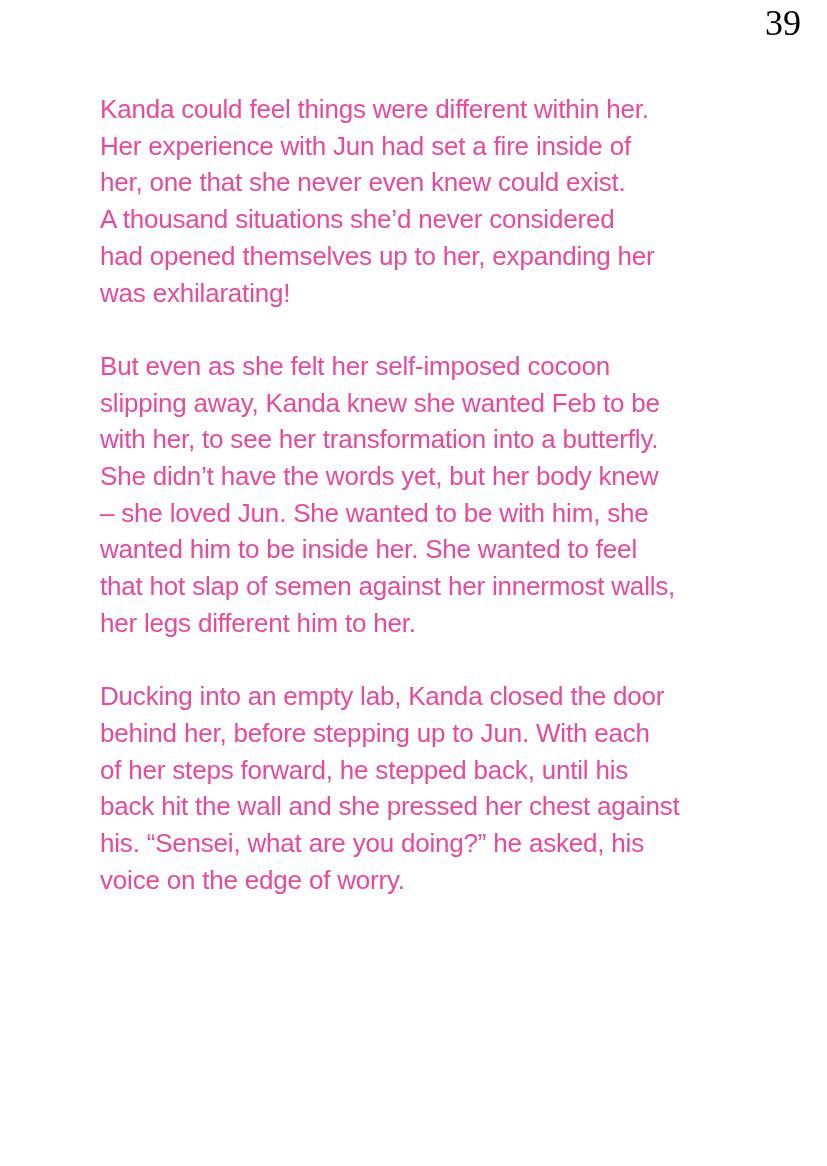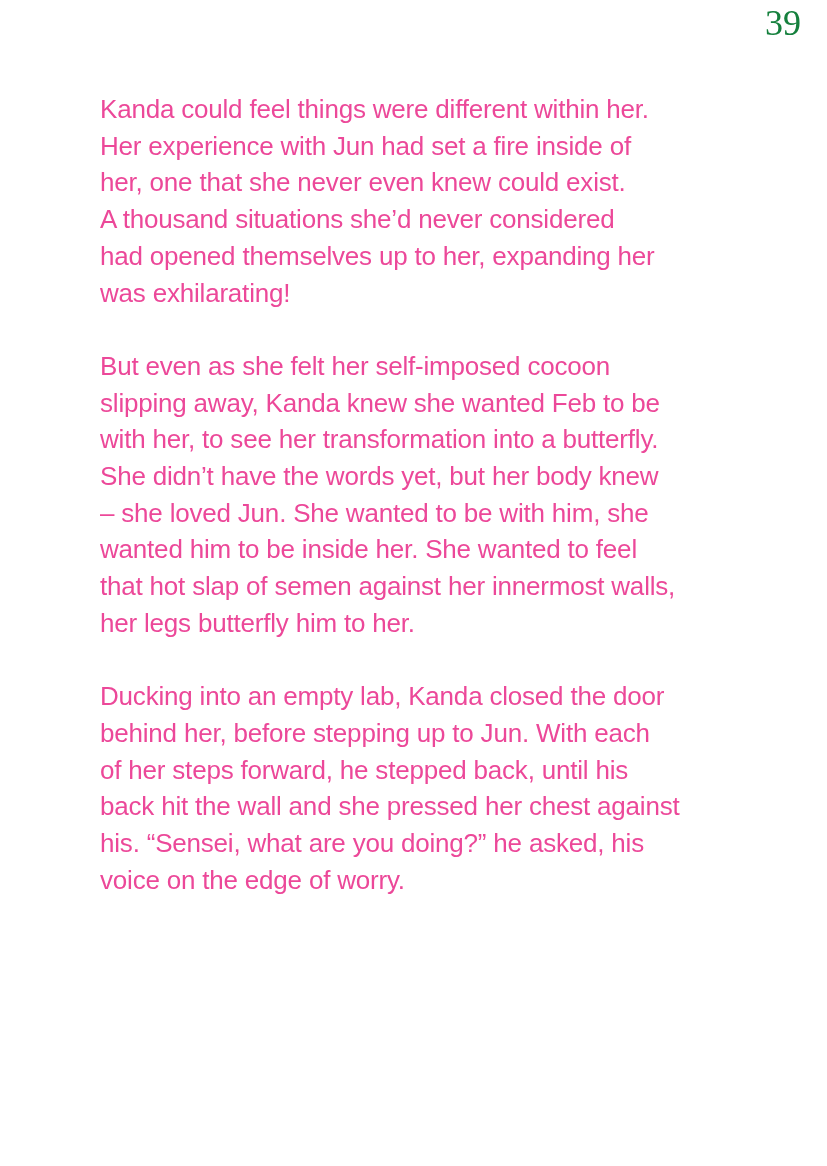--- a/index.html
+++ b/index.html
@@ -18,21 +18,21 @@
     inset: 0;
     background: #ffffff;
   }
   .page-number {
     position: absolute;
     top: 2px;
     right: 26px;
     font-family: "Liberation Serif", serif;
     font-size: 36px;
     line-height: 1.2;
-    color: #15803d;
+    color: #000000;
   }
   .content {
     position: absolute;
     left: 100px;
     top: 91px;
     width: 660px;
     font-family: "Liberation Sans", sans-serif;
     font-size: 26px;
     line-height: 36.7px;
     color: #ec4899;
@@ -66,21 +66,21 @@
     </p>
 
     <p class="para">
       <span class="line">But even as she felt her self-imposed cocoon</span>
       <span class="line">slipping away, Kanda knew she wanted Feb to be</span>
       <span class="line">with her, to see her transformation into a butterfly.</span>
       <span class="line">She didn’t have the words yet, but her body knew</span>
       <span class="line">– she loved Jun. She wanted to be with him, she</span>
       <span class="line">wanted him to be inside her. She wanted to feel</span>
       <span class="line">that hot slap of semen against her innermost walls,</span>
-      <span class="line">her legs butterfly him to her.</span>
+      <span class="line">her legs different him to her.</span>
     </p>
 
     <p class="para">
       <span class="line">Ducking into an empty lab, Kanda closed the door</span>
       <span class="line">behind her, before stepping up to Jun. With each</span>
       <span class="line">of her steps forward, he stepped back, until his</span>
       <span class="line">back hit the wall and she pressed her chest against</span>
       <span class="line">his. “Sensei, what are you doing?” he asked, his</span>
       <span class="line">voice on the edge of worry.</span>
     </p>

